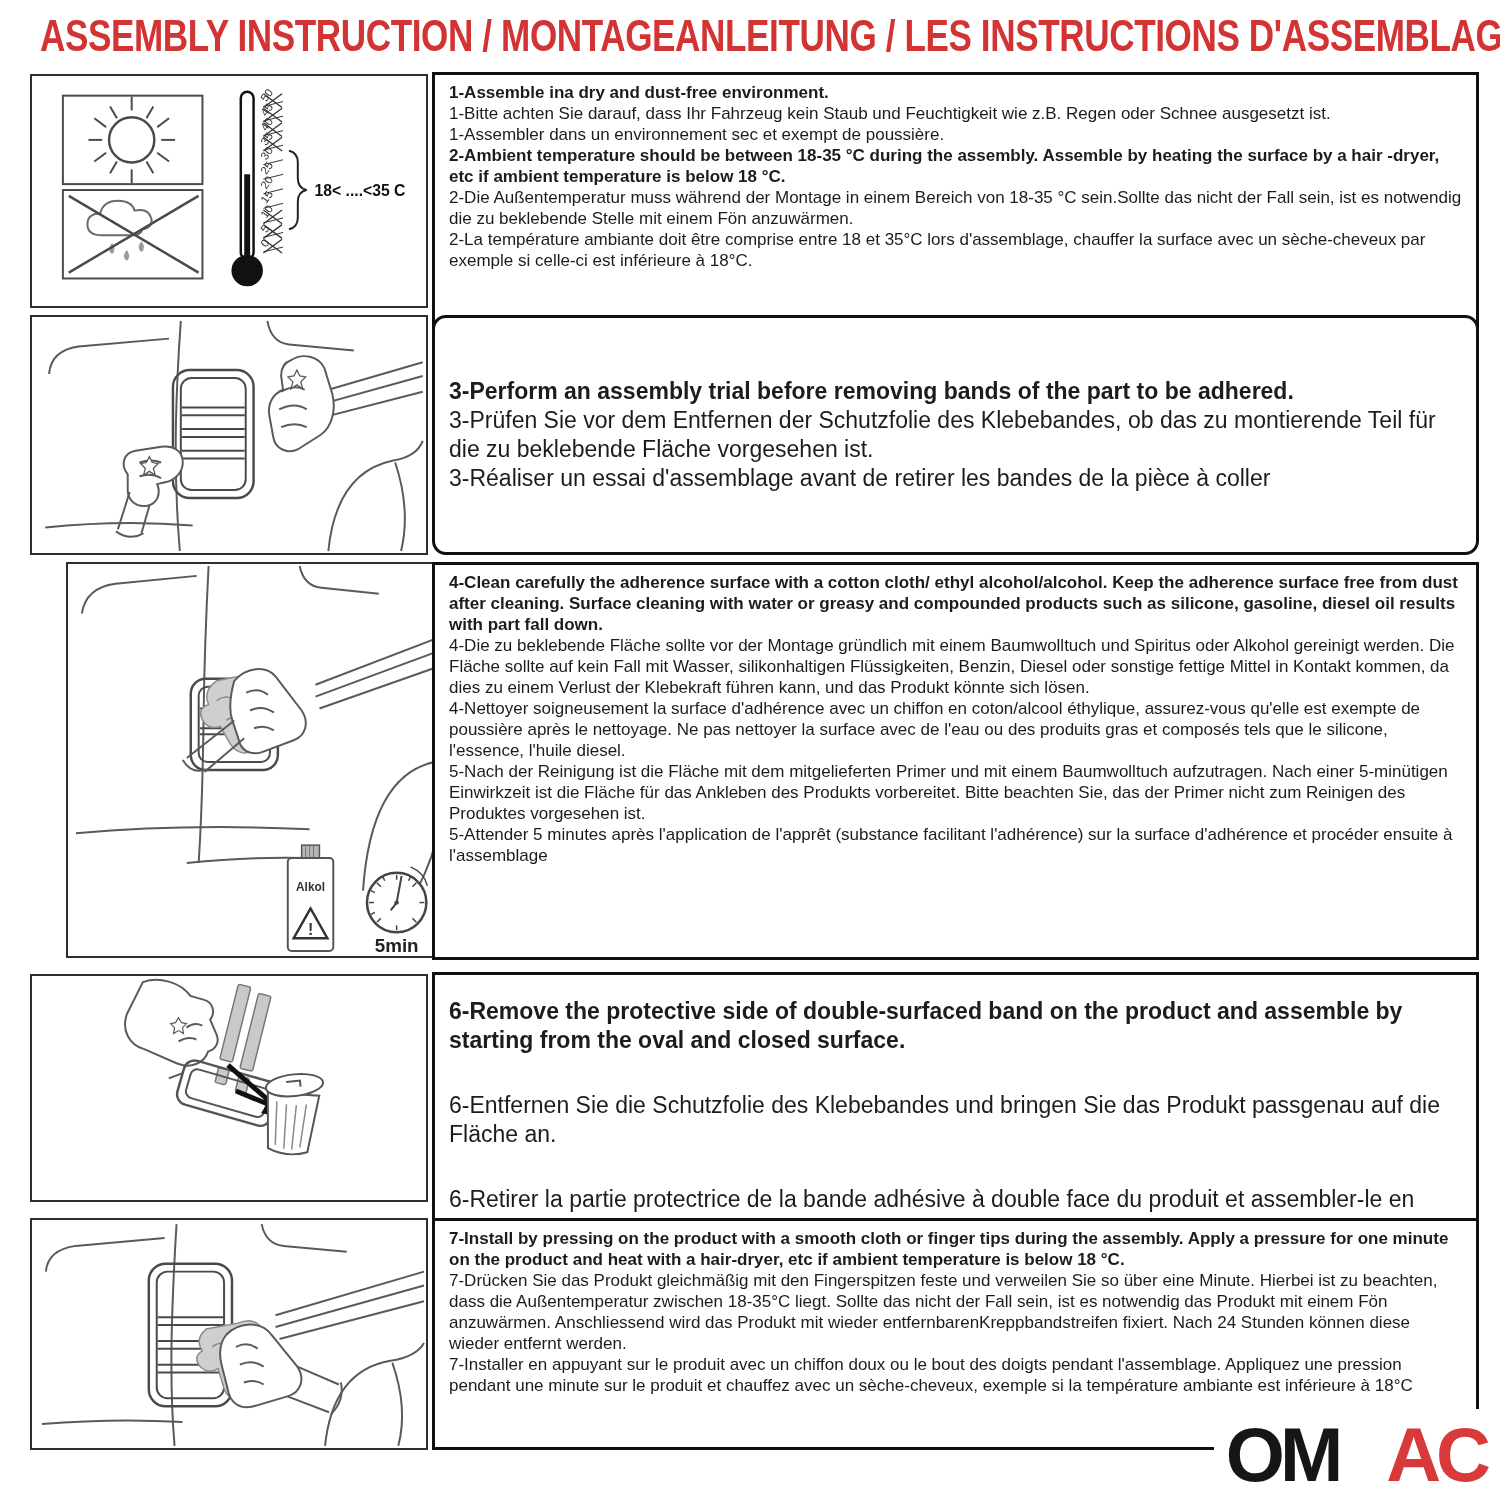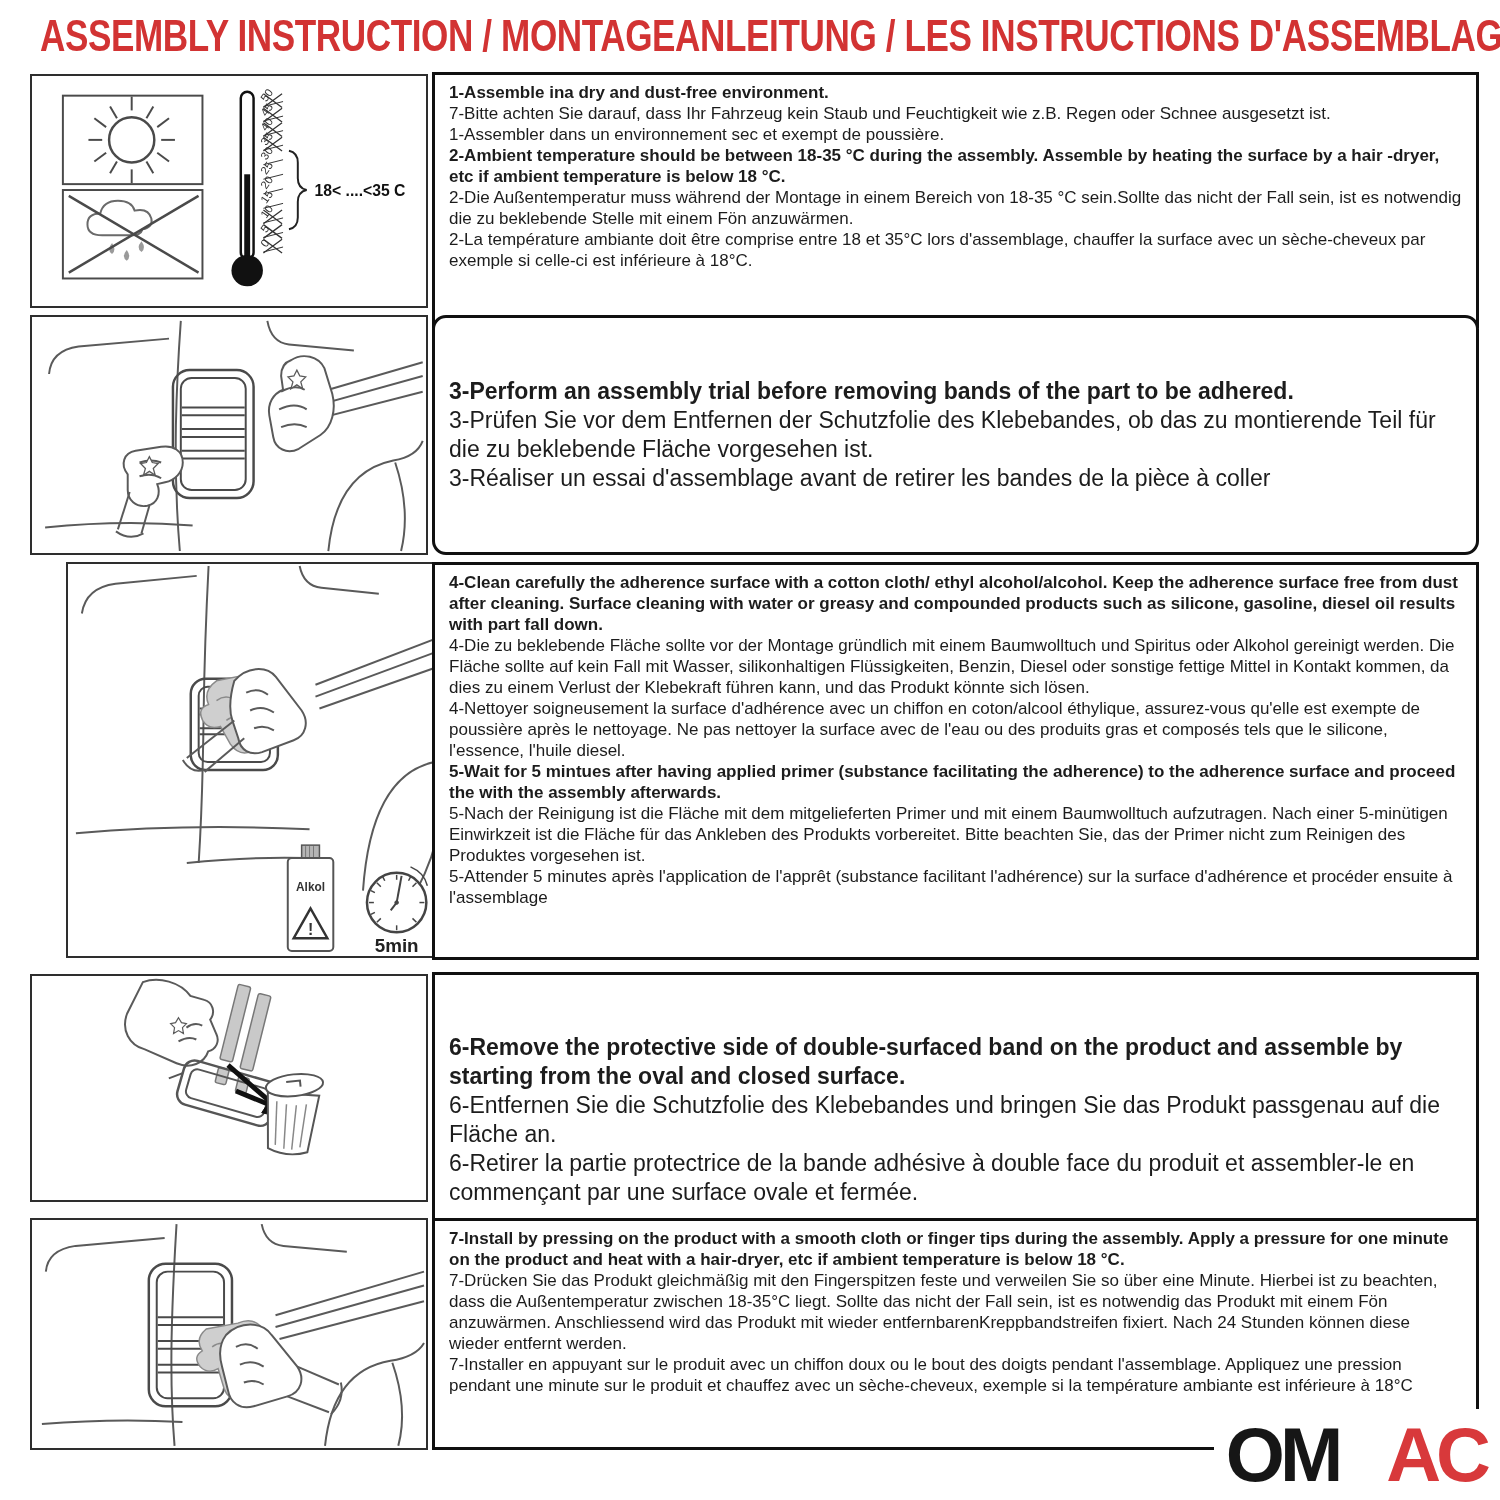--- a/index.html
+++ b/index.html
@@ -12,21 +12,21 @@
        box-sizing:border-box;padding:7px 14px;}
   .txt p{margin:0;}
   .small{font-size:17px;line-height:21px;}
   .big{font-size:23px;line-height:29px;display:flex;flex-direction:column;justify-content:center;}
   .b{font-weight:bold;}
   .gap{margin-top:20px;}
   .fig svg{display:block;width:100%;height:100%;}
   #fig1{top:74px;height:234px;}  #txt1{top:72px;height:256px;}
   #fig2{top:315px;height:240px;} #txt2{top:315px;height:240px;border-radius:14px;}
   #fig3{top:562px;height:396px;margin-left:36px;} #txt3{top:562px;height:398px;}
-  #fig4{top:974px;height:228px;} #txt4{top:972px;height:296px;}
+  #fig4{top:974px;height:228px;} #txt4{top:972px;height:296px;gap:36px;}
   #fig5{top:1218px;height:232px;}#txt5{top:1218px;height:232px;}
   .logo{position:absolute;top:1409px;right:14px;height:92px;display:flex;align-items:center;
         background:#fff;padding-left:12px;font-weight:bold;font-size:76px;letter-spacing:-5px;line-height:1;z-index:5;}
   .lg-black{color:#161616;} .lg-red{color:#d8393b;margin-left:48px;}
 </style>
 </head>
 <body>
 
 <div class="page">
 
@@ -116,21 +116,21 @@
               <path d="M-3,-9 L16,5 M-3,5 L16,-9" stroke="#333" stroke-width="1.3" fill="none"></path>
             </g>
         </g>
         <path d="M260,76 q9,2 9,12 v16 q0,10 9,12 q-9,2 -9,12 v16 q0,10 -9,12" stroke="#222" stroke-width="2" fill="none"></path>
         <text x="286" y="122" font-size="16" font-weight="bold" fill="#111">18&lt; ....&lt;35 C</text>
       </g>
     </svg>
   </div>
   <div class="txt small" id="txt1">
     <p class="b">1-Assemble ina dry and dust-free environment.</p>
-    <p>7-Bitte achten Sie darauf, dass Ihr Fahrzeug kein Staub und Feuchtigkeit wie z.B. Regen oder Schnee ausgesetzt ist.</p>
+    <p>1-Bitte achten Sie darauf, dass Ihr Fahrzeug kein Staub und Feuchtigkeit wie z.B. Regen oder Schnee ausgesetzt ist.</p>
     <p>1-Assembler dans un environnement sec et exempt de poussière.</p>
     <p class="b gap">2-Ambient temperature should be between 18-35 °C  during the assembly. Assemble by heating the surface by a hair -dryer, etc if ambient temperature is below 18 °C.</p>
     <p>2-Die Außentemperatur muss während der Montage in einem Bereich von 18-35 °C  sein.Sollte das nicht der Fall sein, ist es notwendig die zu beklebende Stelle mit einem Fön anzuwärmen.</p>
     <p>2-La température ambiante doit être comprise entre 18 et 35°C lors d'assemblage, chauffer la surface avec un sèche-cheveux par exemple si celle-ci est inférieure à 18°C.</p>
   </div>
 
   <div class="fig" id="fig2">
     <svg viewBox="0 0 398 240">
       <g stroke="#5a5a5a" stroke-width="2" fill="none">
         <path d="M16,58 Q18,34 46,30 L138,22"></path>
@@ -245,21 +245,20 @@
         <circle cx="332" cy="342" r="1.8" fill="#444"></circle>
         <path d="M346,306 q14,6 17,19" stroke-width="1.5"></path>
       </g>
       <text x="332" y="392" text-anchor="middle" font-size="19" font-weight="bold" fill="#222">5min</text>
     </svg>
   </div>
   <div class="txt small" id="txt3">
     <p class="b">4-Clean carefully the adherence surface with a cotton cloth/ ethyl alcohol/alcohol. Keep the adherence surface free from dust after cleaning. Surface cleaning with water or greasy and compounded products such as silicone, gasoline, diesel oil results with part fall down.</p>
     <p>4-Die zu beklebende Fläche sollte vor der Montage gründlich mit einem Baumwolltuch und Spiritus oder Alkohol gereinigt werden. Die Fläche sollte auf kein Fall mit Wasser, silikonhaltigen Flüssigkeiten, Benzin, Diesel oder sonstige fettige Mittel in Kontakt kommen, da dies zu einem Verlust der Klebekraft führen kann, und das Produkt könnte sich lösen.</p>
     <p>4-Nettoyer soigneusement la surface d'adhérence avec un chiffon en coton/alcool éthylique, assurez-vous qu'elle est exempte de poussière après le nettoyage. Ne pas nettoyer la surface avec de l'eau ou des produits gras et composés tels que le silicone, l'essence, l'huile diesel.</p>
-    <p class="b gap">5-Wait for 5 mintues after having applied primer (substance facilitating the adherence) to the adherence surface and proceed the with the assembly afterwards.</p>
     <p>5-Nach der Reinigung ist die Fläche mit dem mitgelieferten Primer und mit einem Baumwolltuch aufzutragen. Nach einer 5-minütigen Einwirkzeit ist die Fläche für das Ankleben des Produkts vorbereitet. Bitte beachten Sie, das der Primer nicht zum Reinigen des Produktes vorgesehen ist.</p>
     <p>5-Attender 5 minutes après l'application de l'apprêt (substance facilitant l'adhérence) sur la surface d'adhérence et procéder ensuite à l'assemblage</p>
   </div>
 
   <div class="fig" id="fig4">
     <svg viewBox="0 0 398 226">
       <g stroke="#5a5a5a" stroke-width="2" fill="#fff">
         <path d="M112,6 L96,38 C90,54 98,70 114,74 L146,88 C160,94 174,88 178,76 C186,74 190,66 186,58 L180,44 C186,36 182,26 174,24 L160,20 C150,6 128,0 112,6 Z"></path>
         <path d="M148,66 q10,-6 18,-2" fill="none"></path>
           <path d="M156,52 q8,-6 16,-2" fill="none"></path>

